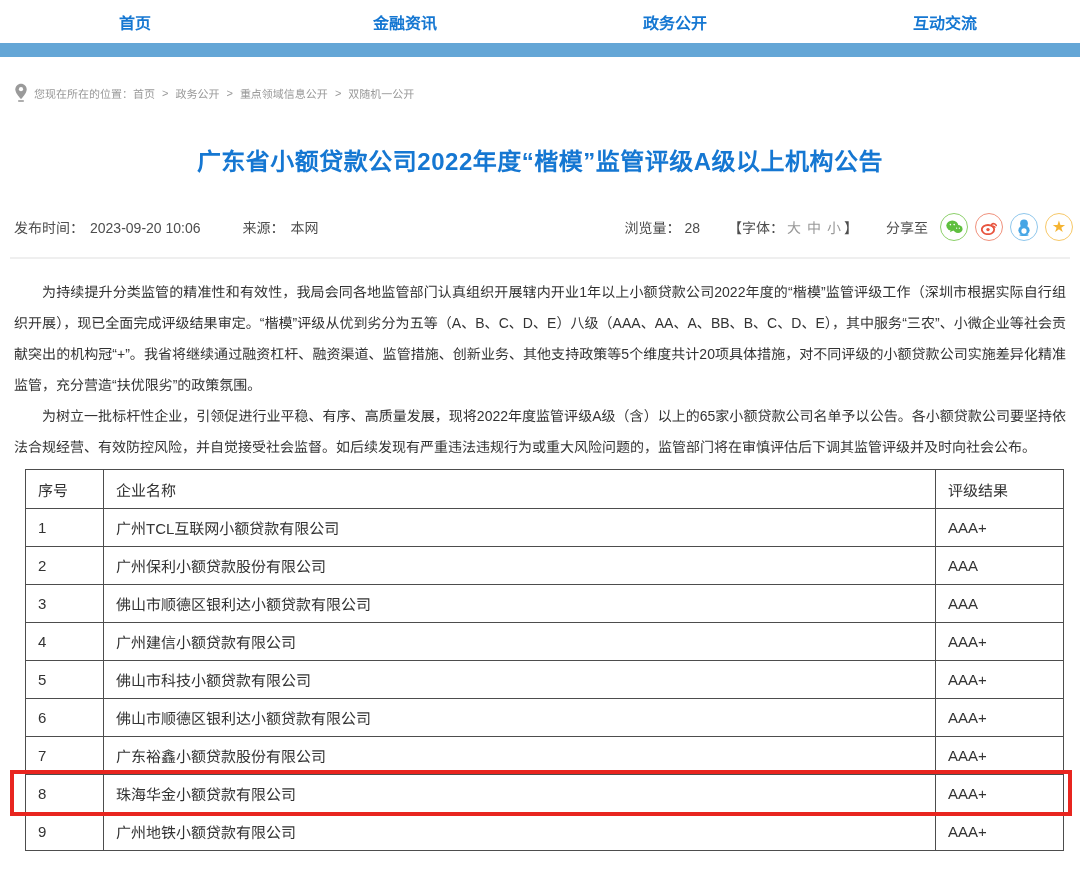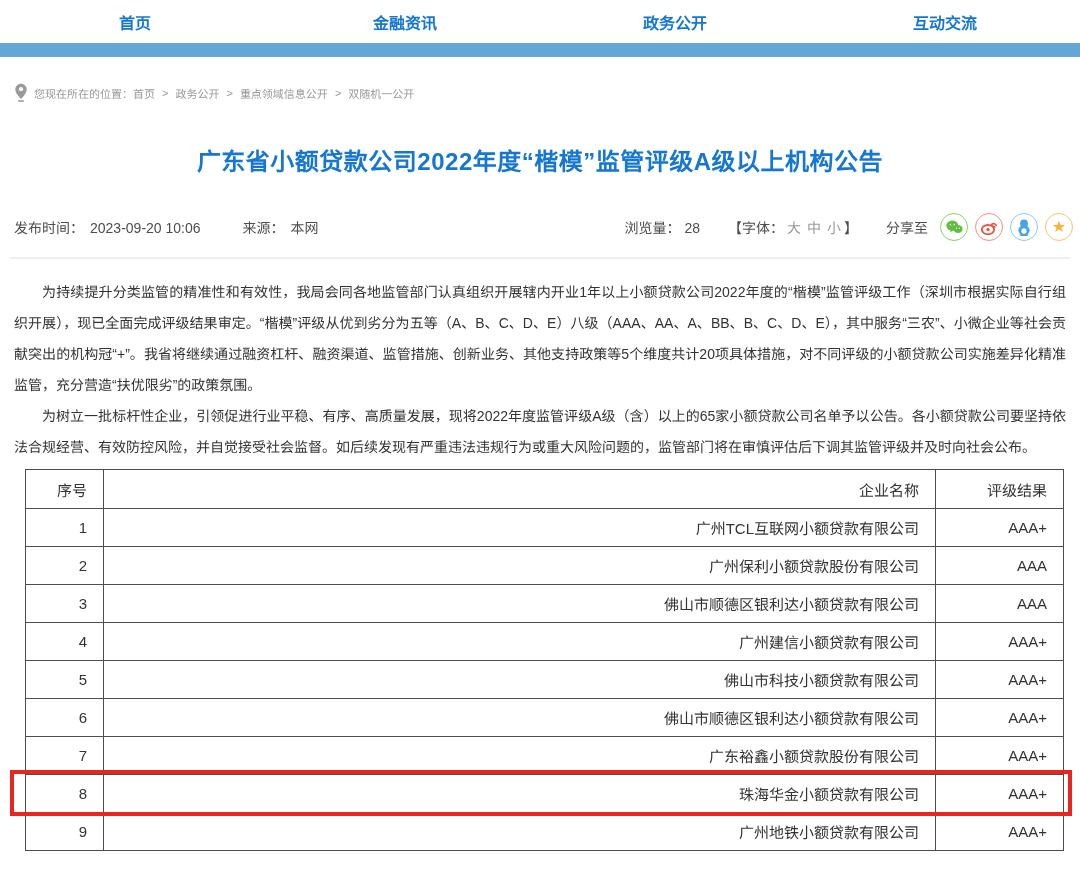--- a/index.html
+++ b/index.html
@@ -33,21 +33,21 @@
   .si-qq     { border:1.5px solid #8fc7ec; }
   .si-qzone  { border:1.5px solid #f7c868; color:#f5b432; font-size:16px; line-height:1; }
   .divider { margin:16px 10px 0 10px; border-top:2px solid #efefef; }
   
   .content { margin:18px 14px 0 14px; font-size:14px; line-height:31px; color:#333; text-align:justify; }
   .content p { text-indent:2em; }
   
   .table-wrap { position:relative; margin:6px 0 0 25px; width:1038px; }
   table { border-collapse:collapse; width:1038px; table-layout:fixed; font-size:15px; color:#333; }
   col.c1 { width:78px; } col.c2 { width:832px; } col.c3 { width:128px; }
-  th,td { border:1px solid #4d4d4d; font-weight:normal; text-align:right; padding:0 16px 0 12px; height:38px; }
+  th,td { border:1px solid #4d4d4d; font-weight:normal; text-align:left; padding:0 16px 0 12px; height:38px; }
   tr.hdr th { height:39px; }
   .hl-box { position:absolute; left:-15px; right:-9px; top:301px; height:46px; border:4px solid #e8251f; pointer-events:none; }
 </style>
 </head>
 <body>
 
 <div class="nav">
   <a class="nav-item">首页</a>
   <a class="nav-item">金融资讯</a>
   <a class="nav-item">政务公开</a>

